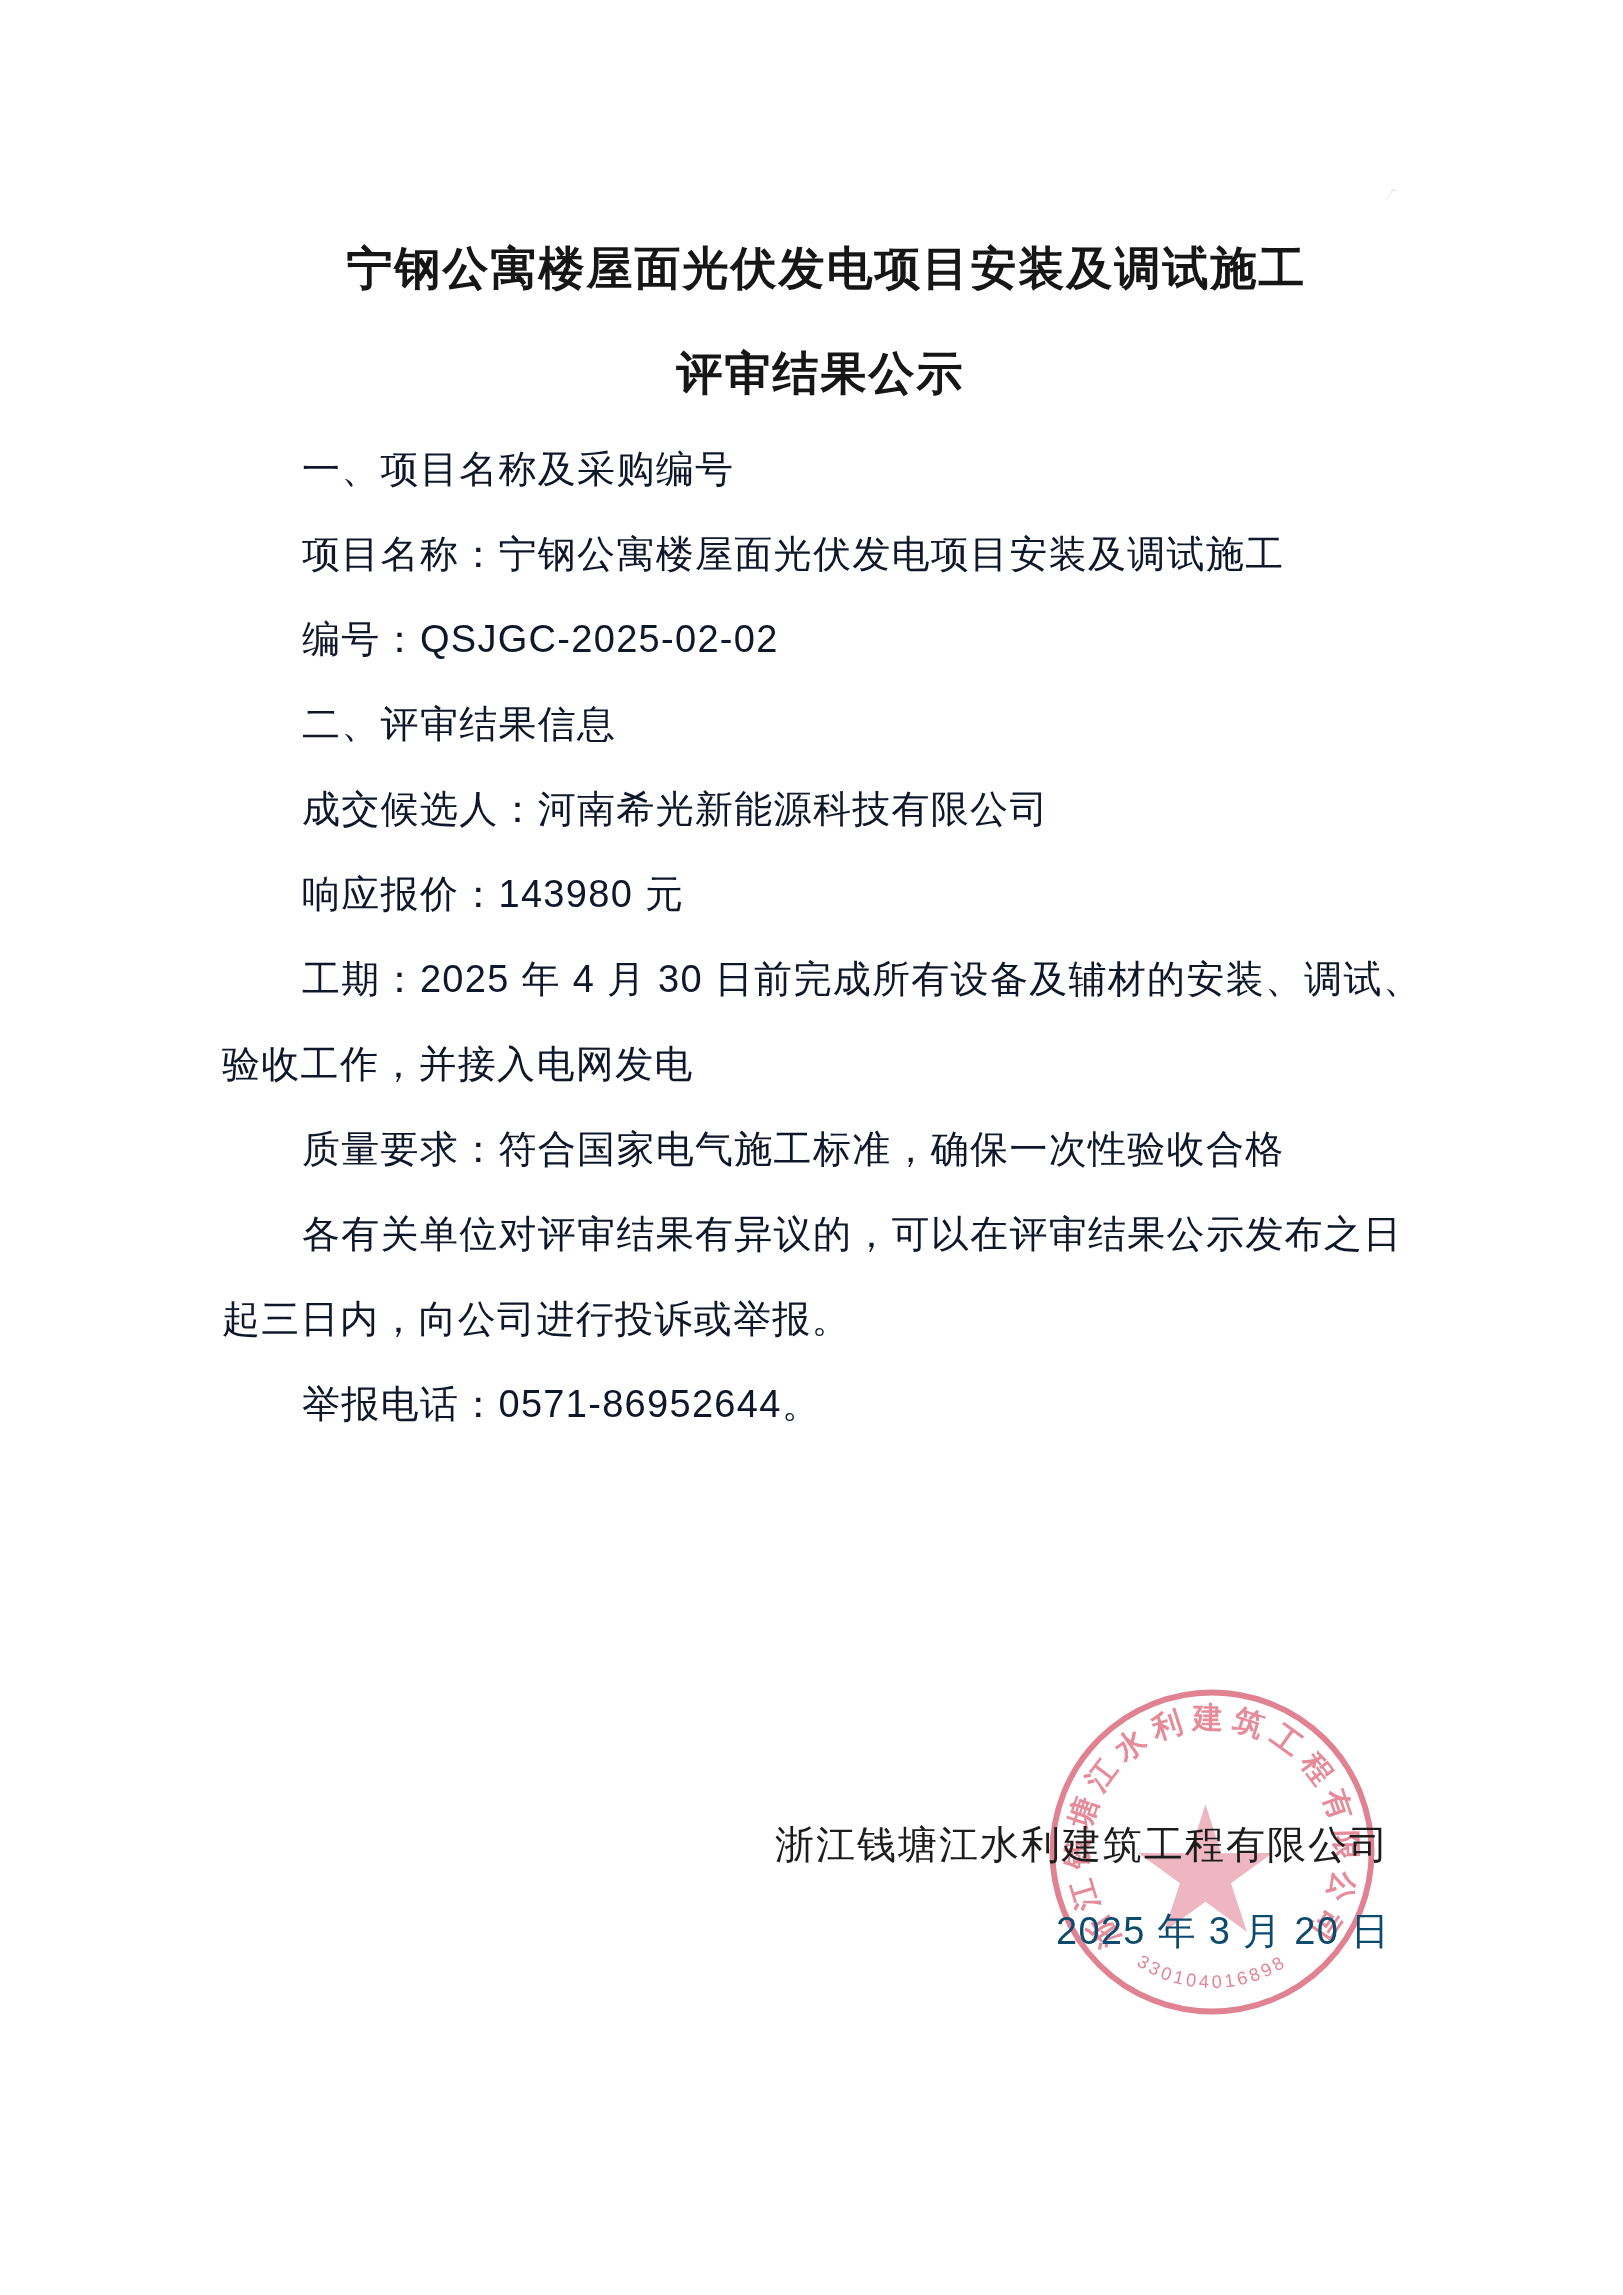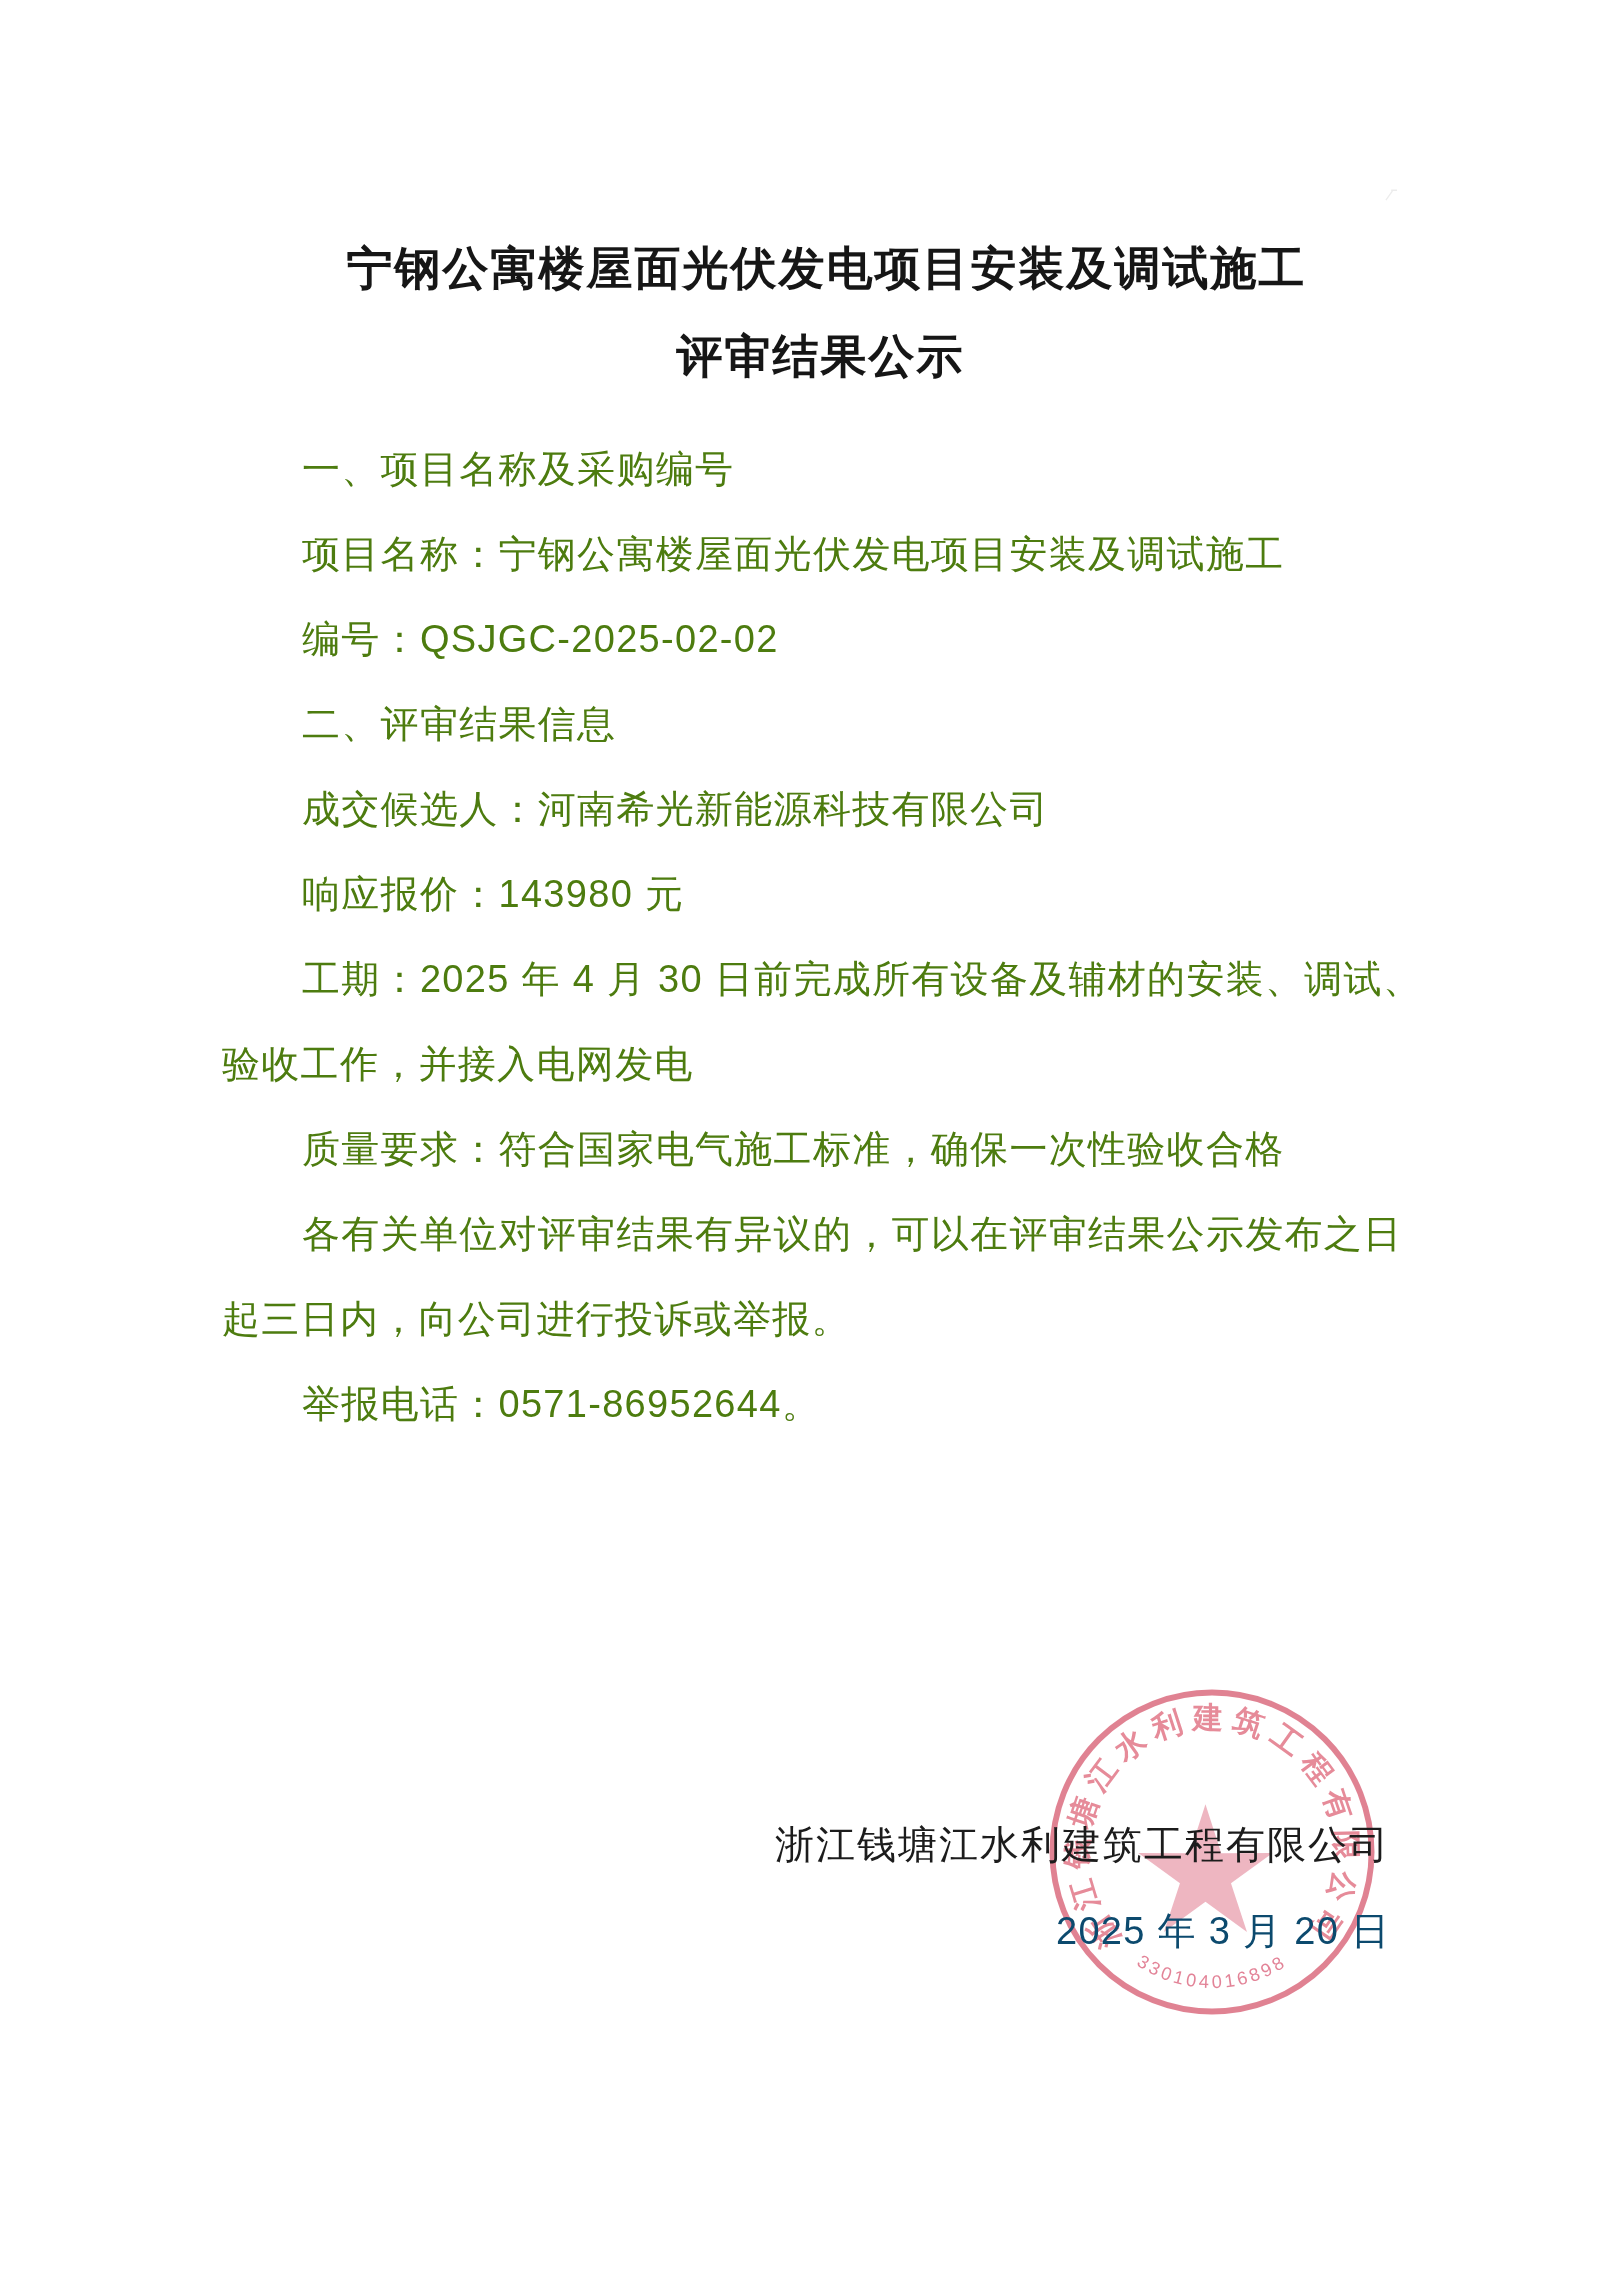--- a/index.html
+++ b/index.html
@@ -13,32 +13,32 @@
   }
   .title{
     position:absolute;left:0;right:0;
     text-align:center;
     font-size:46px;font-weight:bold;
     letter-spacing:2px;
     color:#161616;
     white-space:nowrap;
   }
   .title-1{top:238px;padding-left:30px;}
-  .title-2{top:326px;padding-left:18px;}
+  .title-2{top:343px;padding-left:18px;}
   .doc-body{
     position:absolute;
     left:222px;top:427px;right:131px;
   }
   .doc-body p{
     margin:0;
     font-size:38px;
     line-height:85px;
     letter-spacing:1.3px;
     white-space:nowrap;
-    color:#4d7c0f;
+    color:#0f172a;
   }
   .doc-body p.indented{text-indent:80px;}
   .doc-body p.no-indent{text-indent:0;}
   .sig-company{
     position:absolute;
     left:775px;top:1818px;
     font-size:39px;letter-spacing:2px;
     white-space:nowrap;color:#1c1c1c;
   }
   .sig-date{

